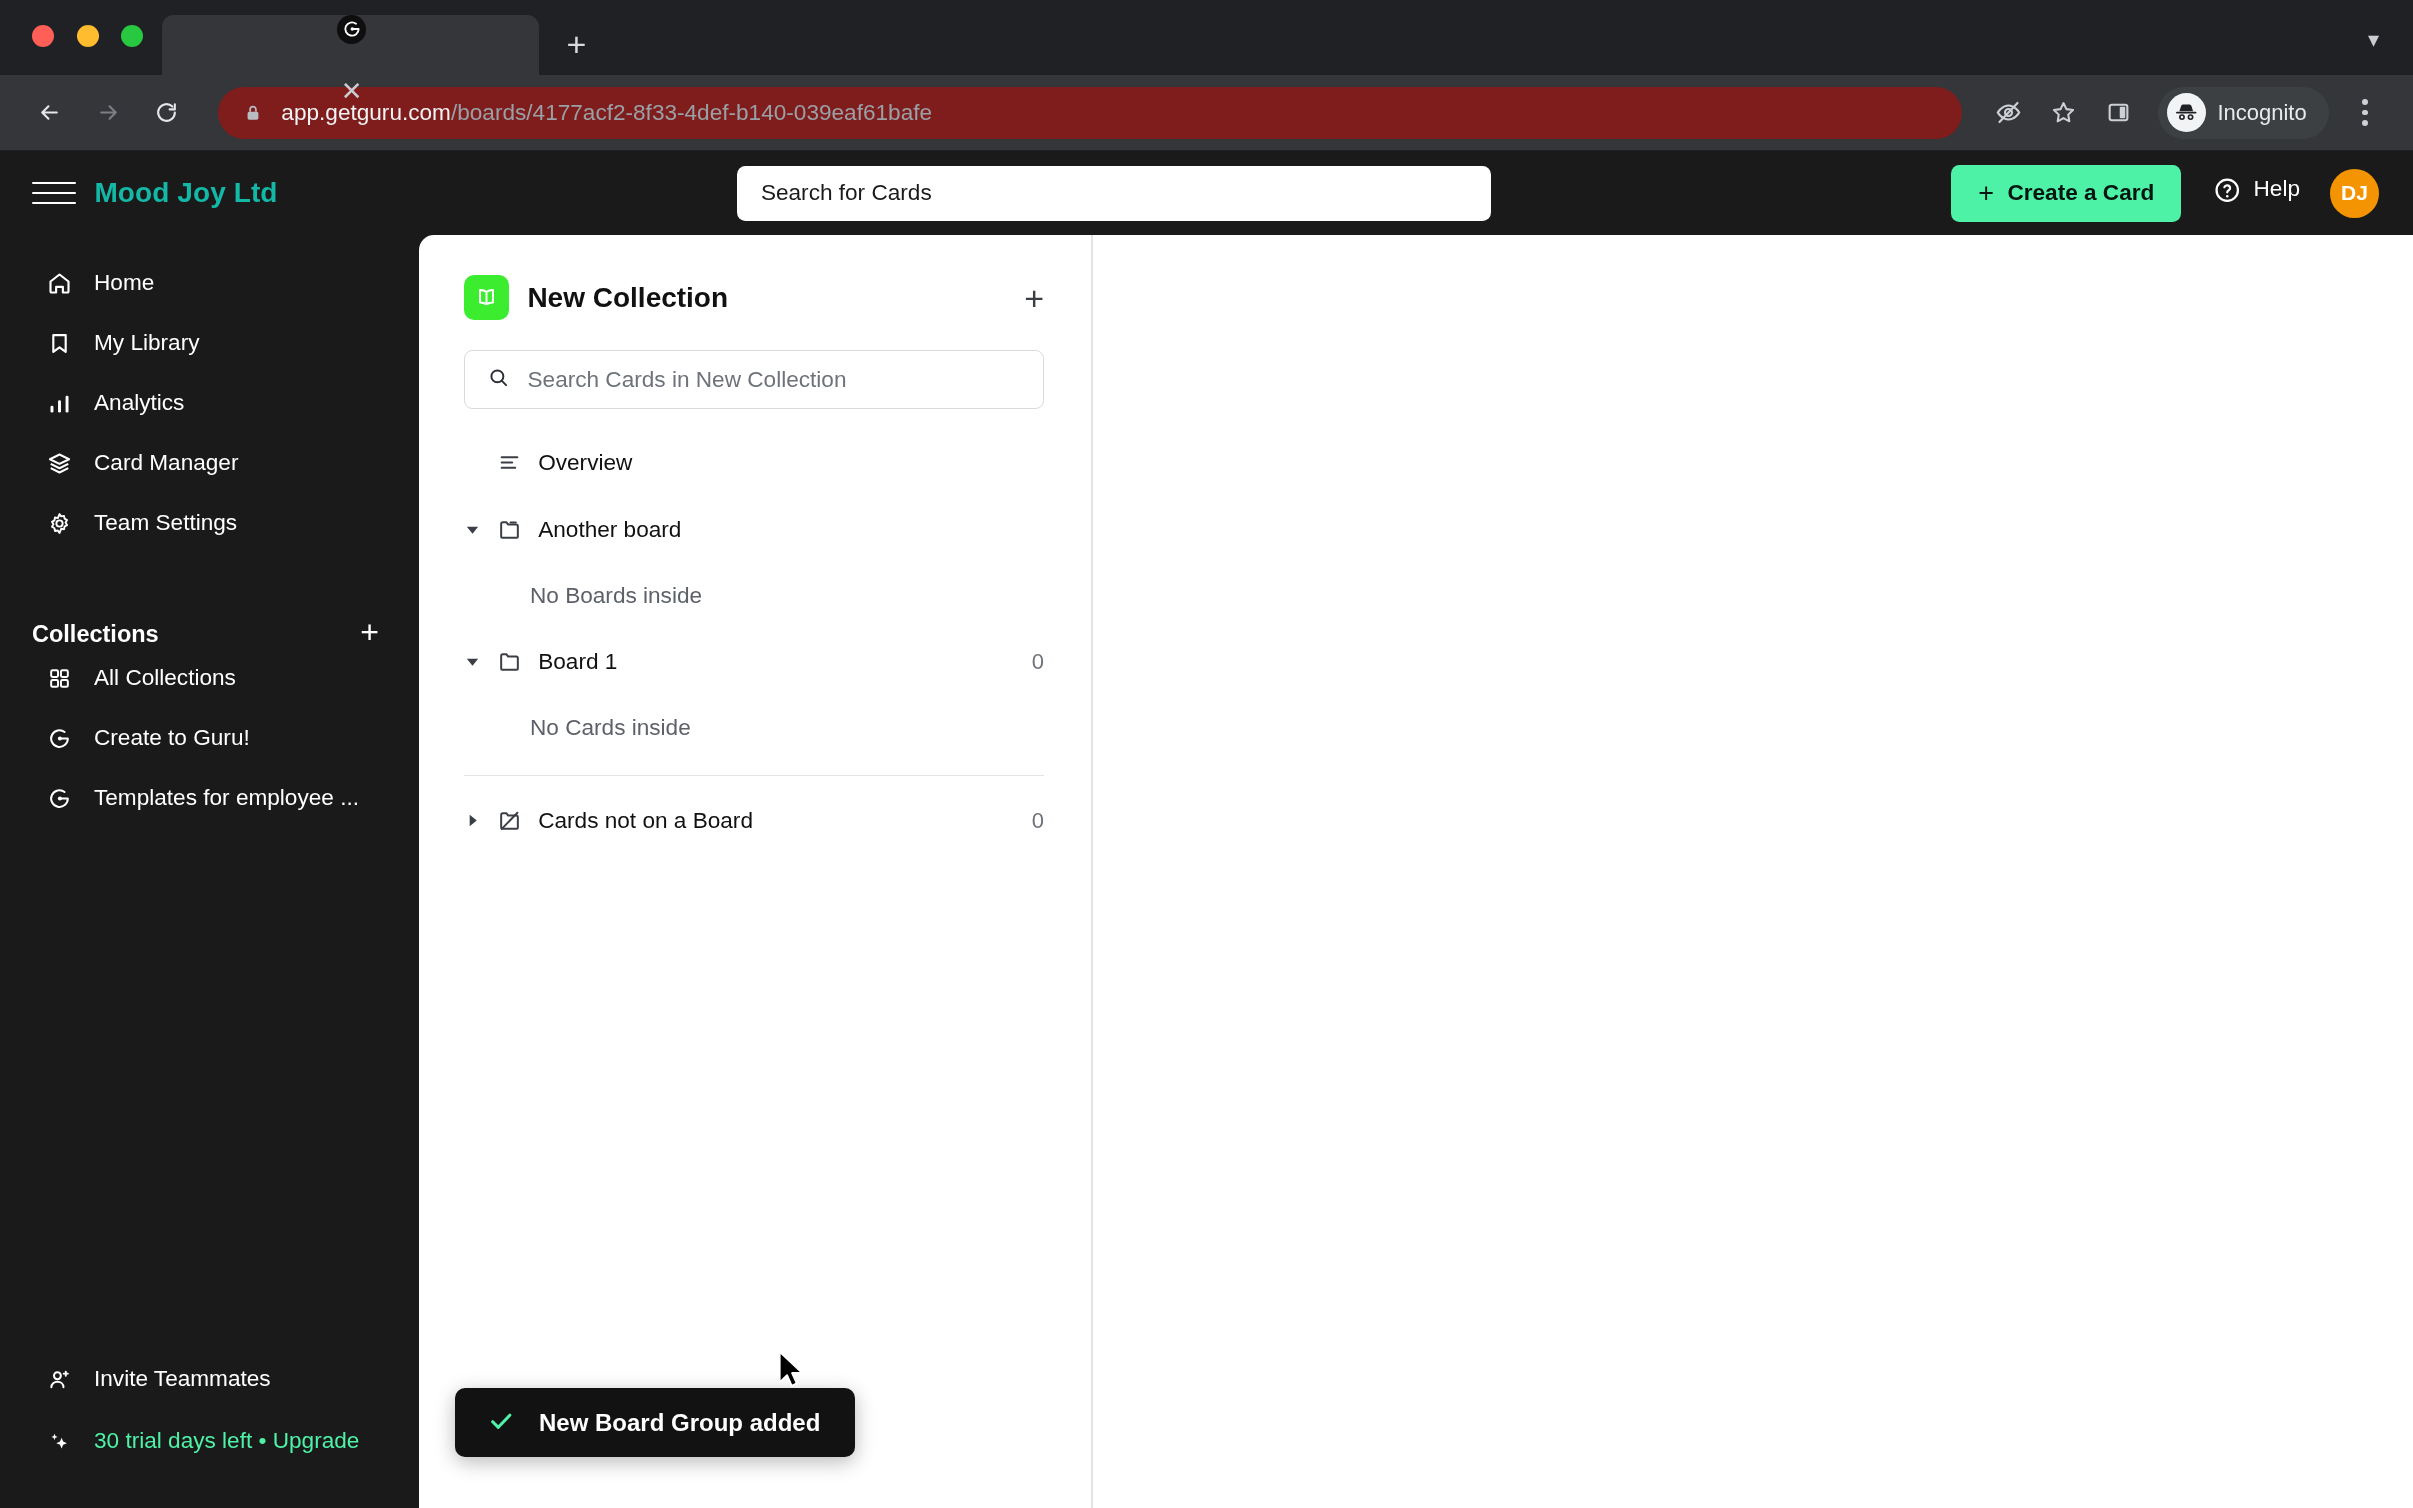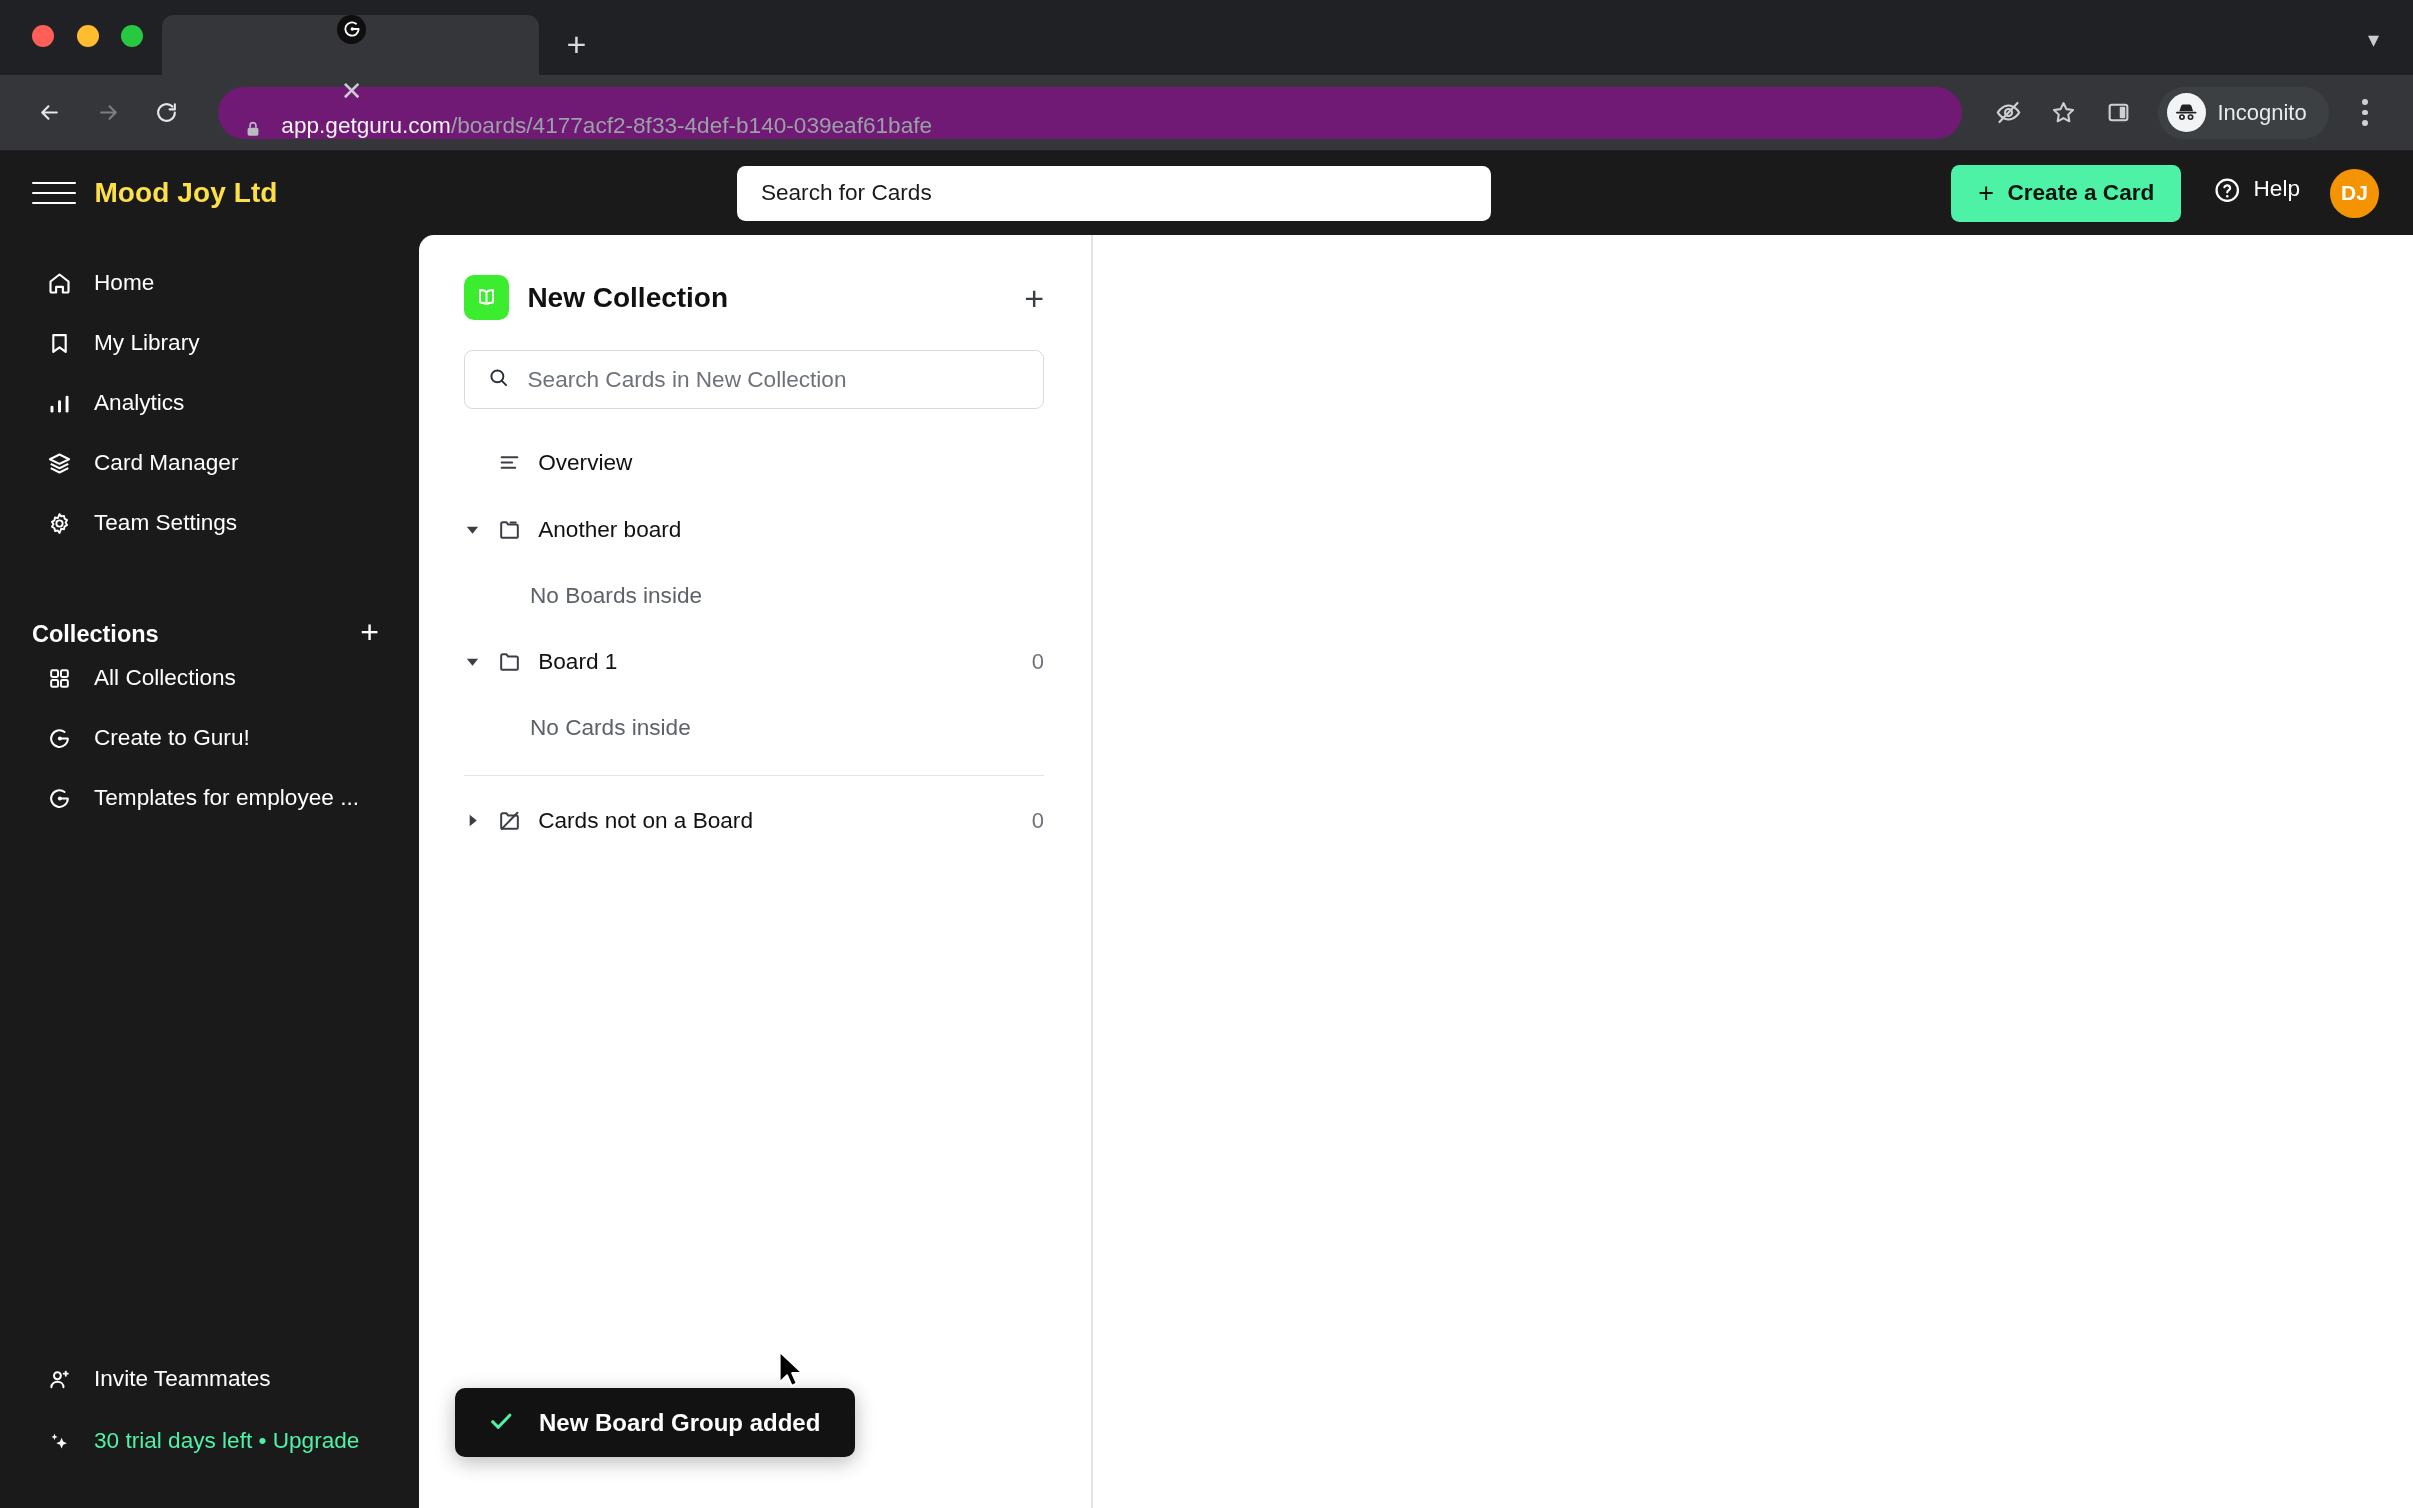--- a/index.html
+++ b/index.html
@@ -55,22 +55,22 @@
   .toolbar {
     height:75px; background:#35363a;
     display:flex; align-items:center; padding:0 23.5px; gap:6.7px;
   }
   .nav-btn {
     width:52px; height:52px; border-radius:50%;
     display:flex; align-items:center; justify-content:center; color:#e4e6e9;
   }
   .nav-btn.disabled { color:#7b7f85; }
   .omnibox {
-    flex:1 1 auto; height:52px; background:#701a75; border-radius:27px;
-    display:flex; align-items:flex-end; padding:0 25px; gap:18.4px;
+    flex:1 1 auto; height:52px; background:#7f1d1d; border-radius:27px;
+    display:flex; align-items:center; padding:0 25px; gap:18.4px;
     margin:0 13.4px 0 18.4px; min-width:0;
   }
   .lock { flex:0 0 auto; color:#b9bdc2; display:flex; }
   .url { font-size:22.6px; white-space:nowrap; overflow:hidden; min-width:0; }
   .url .host { color:#f1f3f4; }
   .url .path { color:#9aa0a6; }
   .tb-right { display:flex; align-items:center; gap:3.4px; flex:0 0 auto; }
   .tb-icon {
     width:52px; height:52px; border-radius:50%;
     display:flex; align-items:center; justify-content:center; color:#cdd1d5;
@@ -91,21 +91,21 @@
   .kebab i { width:5.9px; height:5.9px; border-radius:50%; background:#cdd1d5; display:block; }
 
   
   #app { position:absolute; left:0; top:151px; width:2413px; height:1358px; background:#1a1a1a; }
 
   .app-header {
     height:84px; display:flex; align-items:center; padding:0 34px 0 32px; gap:0;
   }
   .hamburger { width:44px; height:44px; display:flex; flex-direction:column; justify-content:center; gap:7.5px; }
   .hamburger i { height:2.5px; background:#ffffff; display:block; border-radius:1.7px; }
-  .brand { color:#fde047; font-size:28px; font-weight:700; margin-left:18.4px; letter-spacing:0.1px; }
+  .brand { color:#14b8a6; font-size:28px; font-weight:700; margin-left:18.4px; letter-spacing:0.1px; }
   .hdr-search-wrap { flex:1 1 auto; display:flex; justify-content:center; }
   .hdr-search {
     width:754px; height:55px; background:#ffffff; border-radius:8.4px;
     display:flex; align-items:center; padding:0 23.5px; color:#1a1a1a; font-size:22.6px;
   }
   .hdr-right { display:flex; align-items:center; gap:0; flex:0 0 auto; }
   .create-btn {
     height:57px; background:#4ef2a7; color:#06150f; border-radius:8.4px;
     display:flex; align-items:center; gap:13.4px; padding:0 27px;
     font-size:22.6px; font-weight:700;

